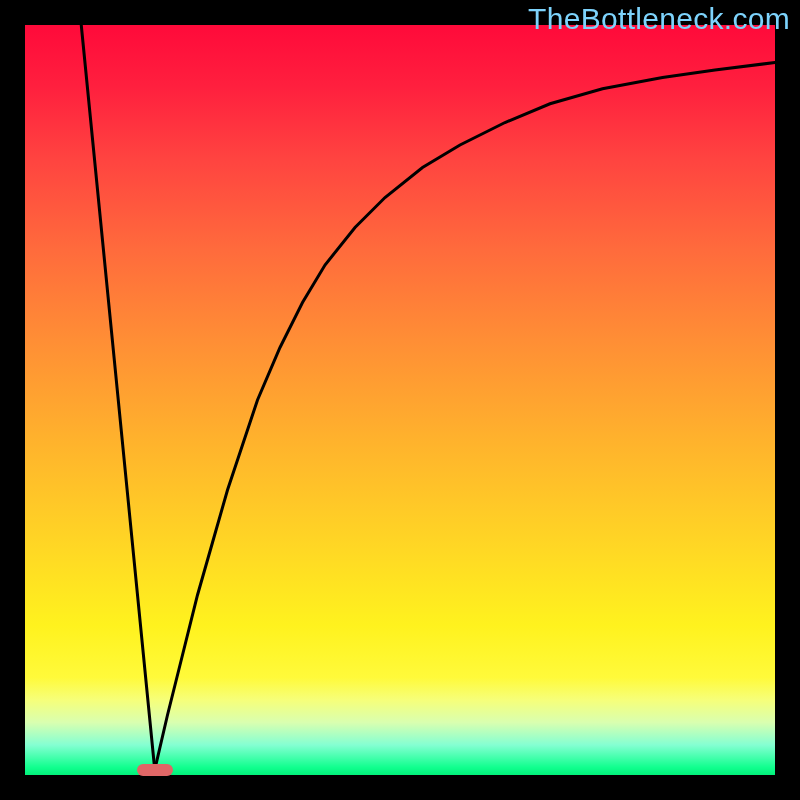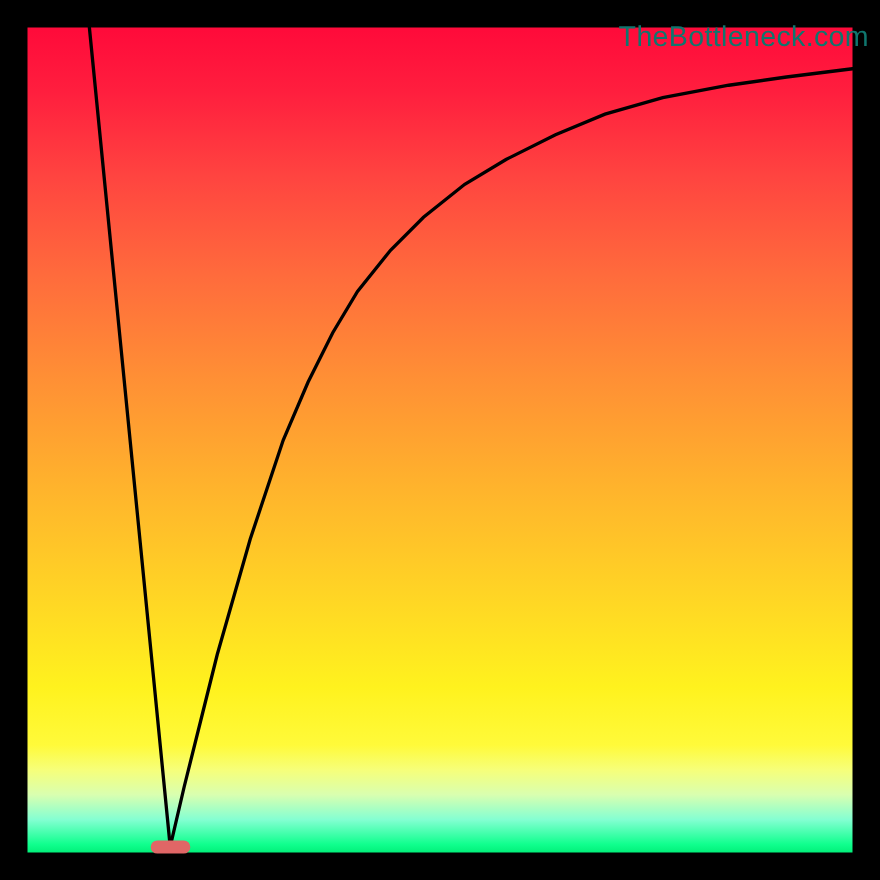--- a/index.html
+++ b/index.html
@@ -37,24 +37,24 @@
       #f6ff7a 90%,
       #d9ffb0 93%,
       #84ffd2 96%,
       #10ff8e 99%,
       #02f07a 100%
     );
     box-sizing: border-box;
   }
   .watermark {
     position: absolute;
-    top: 18px;
+    top: 2px;
     right: 10px;
-    color: #0f766e;
-    font-size: 26px;
+    color: #7dd3fc;
+    font-size: 30px;
     font-weight: 500;
     letter-spacing: 0.3px;
     user-select: none;
   }
   svg.curves {
     position: absolute;
     inset: 0;
     width: 100%;
     height: 100%;
     overflow: visible;

